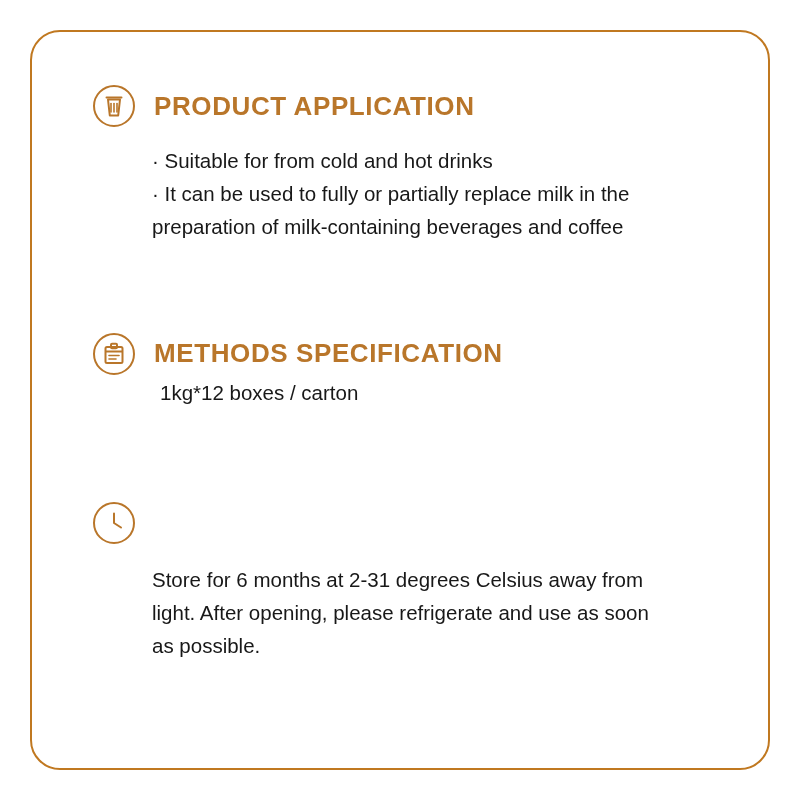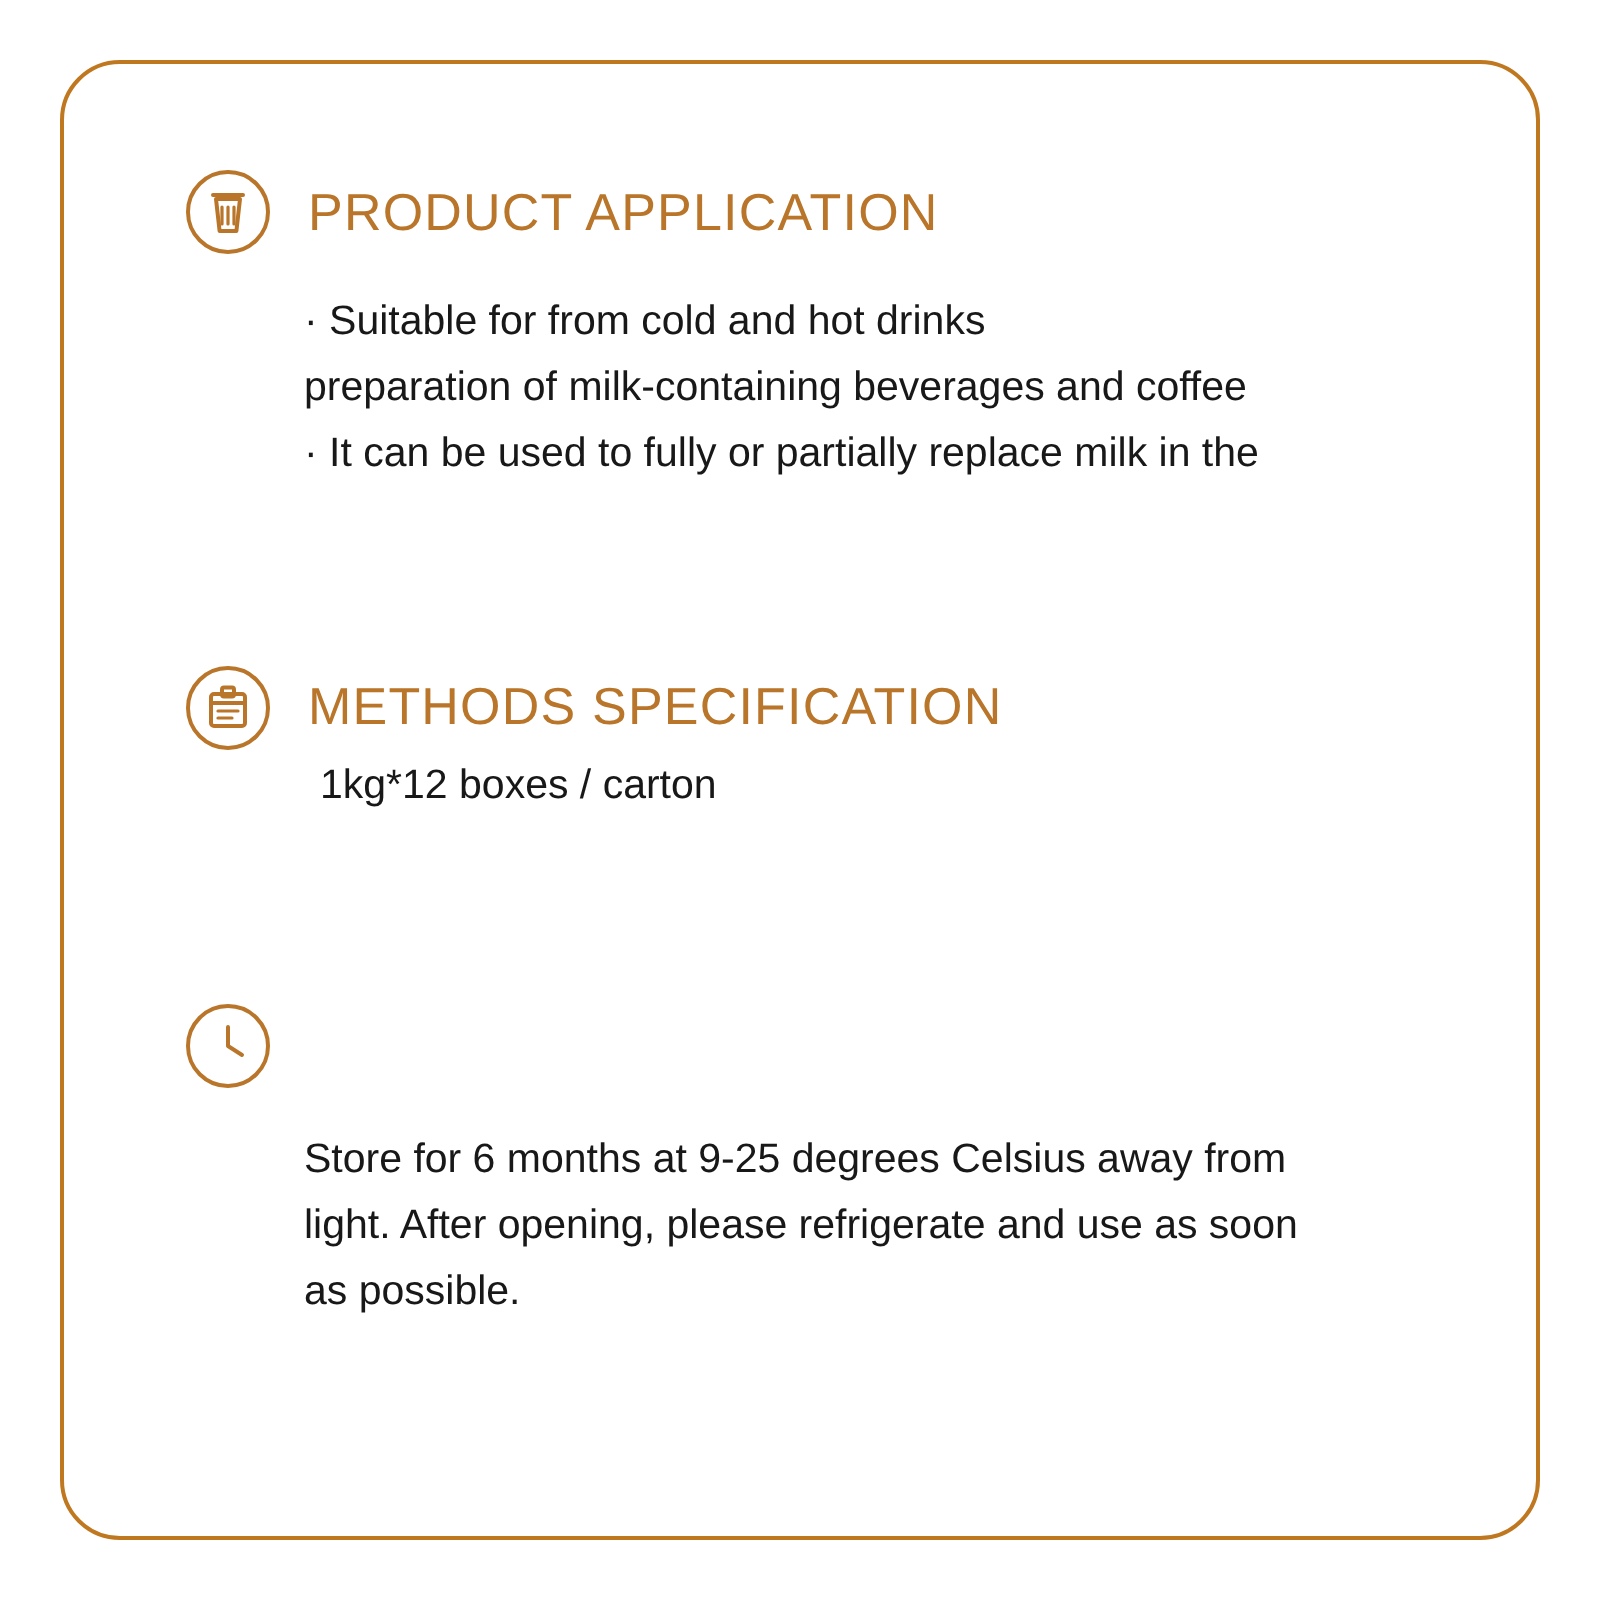--- a/index.html
+++ b/index.html
@@ -41,21 +41,21 @@
   .icon {
     width: 44px;
     height: 44px;
     flex: 0 0 44px;
     display: block;
   }
   .sec-title {
     color: #b9762a;
     font-size: 26px;
     letter-spacing: 0.6px;
-    font-weight: 400;
+    font-weight: 700;
     white-space: nowrap;
   }
   .sec-body {
     color: #181818;
     font-size: 20.5px;
     line-height: 1.62;
     margin-left: 60px;
     margin-top: 16px;
     max-width: 590px;
     font-weight: 400;
@@ -90,22 +90,22 @@
             <path d="M16 15.5 L17.8 31.5 H26.2 L28 15.5 Z" fill="none" stroke="#b9762a" stroke-width="2" stroke-linejoin="round"></path>
             <path d="M19 19.5 V28" stroke="#b9762a" stroke-width="1.6" stroke-linecap="round"></path>
             <path d="M22 19.5 V28" stroke="#b9762a" stroke-width="1.6" stroke-linecap="round"></path>
             <path d="M25 19.5 V28" stroke="#b9762a" stroke-width="1.6" stroke-linecap="round"></path>
           </svg>
         </span>
         <span class="sec-title">PRODUCT APPLICATION</span>
       </div>
       <div class="sec-body">
         <span class="line">· Suitable for from cold and hot drinks</span>
+        <span class="line">· It can be used to fully or partially replace milk in the</span>
         <span class="line">preparation of milk-containing beverages and coffee</span>
-        <span class="line">· It can be used to fully or partially replace milk in the</span>
       </div>
     </div>
 
     <div class="gap-1"></div>
 
     <div class="section">
       <div class="sec-head">
         <span class="icon">
           <svg viewBox="0 0 44 44" width="44" height="44" aria-hidden="true">
             <circle cx="22" cy="22" r="20" fill="none" stroke="#b9762a" stroke-width="2"></circle>
@@ -128,20 +128,20 @@
     <div class="section">
       <div class="sec-head">
         <span class="icon">
           <svg viewBox="0 0 44 44" width="44" height="44" aria-hidden="true">
             <circle cx="22" cy="22" r="20" fill="none" stroke="#b9762a" stroke-width="2"></circle>
             <path d="M22 12.5 V22 L29 26.5" fill="none" stroke="#b9762a" stroke-width="2" stroke-linecap="round" stroke-linejoin="round"></path>
           </svg>
         </span>
       </div>
       <div class="sec-body shelf-body">
-        <span class="line">Store for 6 months at 9-25 degrees Celsius away from</span>
+        <span class="line">Store for 6 months at 2-31 degrees Celsius away from</span>
         <span class="line">light. After opening, please refrigerate and use as soon</span>
         <span class="line">as possible.</span>
       </div>
     </div>
 
   </div>
 </div>
 
 </body></html>

